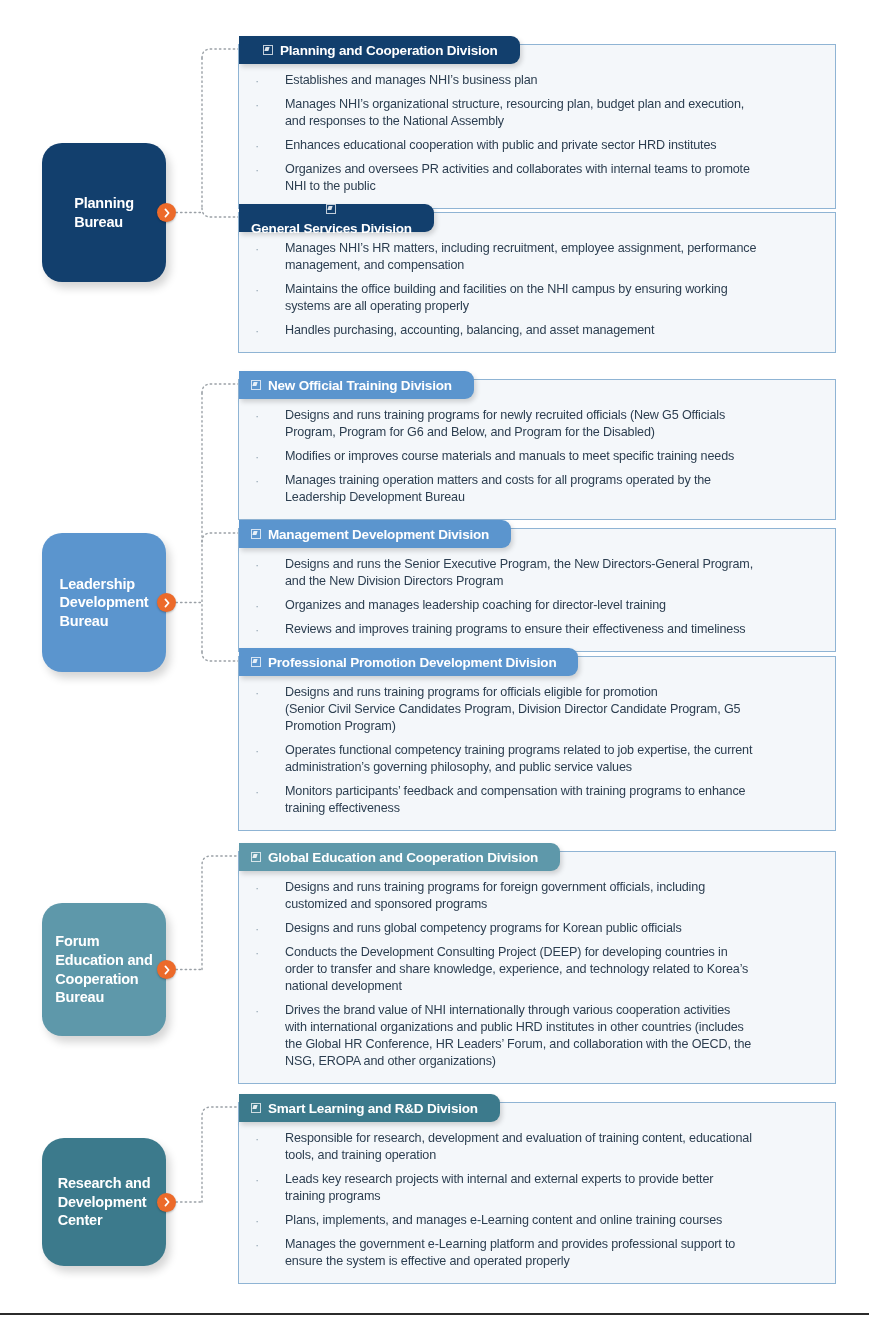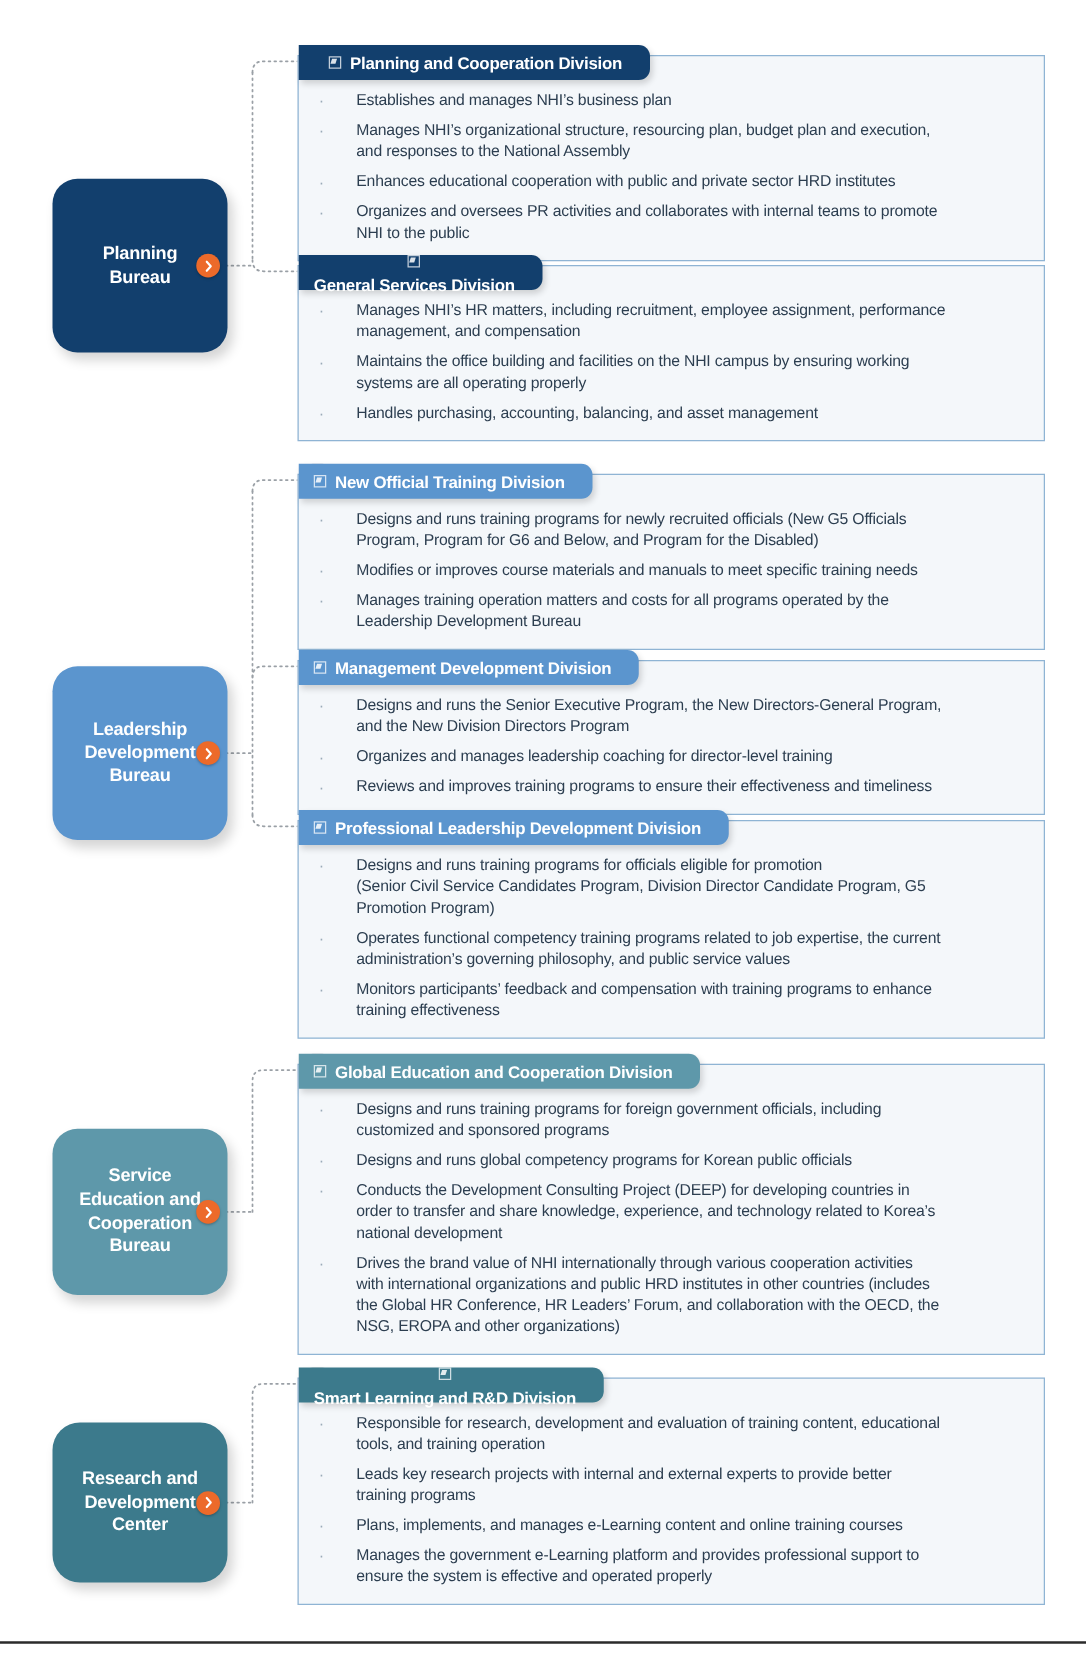--- a/index.html
+++ b/index.html
@@ -28,27 +28,27 @@
     left: 0; top: 0;
     width: 869px;
     height: 1323px;
     pointer-events: none;
   }
 
   
   .bureau-box {
     position: absolute;
     left: 42px;
-    width: 140px;
+    width: 124px;
     border-radius: 20px;
     color: #ffffff;
     display: flex;
     align-items: center;
     justify-content: center;
-    text-align: center;
+    text-align: left;
     font-weight: bold;
     font-size: 14.5px;
     line-height: 1.28;
     letter-spacing: -0.2px;
     box-shadow: 4px 6px 9px rgba(0,0,0,0.17);
     box-sizing: border-box;
     padding: 6px 8px;
   }
   .bureau-label { display: block; }
 
@@ -290,21 +290,21 @@
           <div class="bullet-row">
             <span class="bullet-dot">·</span>
             <span class="bullet-text">Reviews and improves training programs to ensure their effectiveness and timeliness</span>
           </div>
         </div>
       </div>
       <div class="panel" style="top: 656px; min-height: 165px;">
         <div class="panel-tab"></div>
         <div class="panel-header" style="background: rgb(91, 149, 206);">
           <span class="header-glyph"></span>
-          <span>Professional Leadership Development Division</span>
+          <span>Professional Promotion Development Division</span>
         </div>
         <div class="panel-body">
           <div class="bullet-row">
             <span class="bullet-dot">·</span>
             <span class="bullet-text">Designs and runs training programs for officials eligible for promotion
 (Senior Civil Service Candidates Program, Division Director Candidate Program, G5
 Promotion Program)</span>
           </div>
           <div class="bullet-row">
             <span class="bullet-dot">·</span>
@@ -313,21 +313,21 @@
           </div>
           <div class="bullet-row">
             <span class="bullet-dot">·</span>
             <span class="bullet-text">Monitors participants’ feedback and compensation with training programs to enhance
 training effectiveness</span>
           </div>
         </div>
       </div>
       <div class="bureau-box" style="top: 903px; height: 133px; background: rgb(94, 152, 170);">
         <div>
-          <span class="bureau-label">Service</span>
+          <span class="bureau-label">Forum</span>
           <span class="bureau-label">Education and</span>
           <span class="bureau-label">Cooperation</span>
           <span class="bureau-label">Bureau</span>
         </div>
       </div>
       <div class="arrow-knob" style="left: 157px; top: 960px;">
         <svg width="8" height="10" viewBox="0 0 8 10">
           <path d="M2.4 1.4 L5.6 5 L2.4 8.6" fill="none" stroke="#ffffff" stroke-width="1.7" stroke-linecap="round" stroke-linejoin="round"></path>
         </svg>
       </div>
@@ -369,21 +369,21 @@
           <span class="bureau-label">Center</span>
         </div>
       </div>
       <div class="arrow-knob" style="left: 157px; top: 1192.5px;">
         <svg width="8" height="10" viewBox="0 0 8 10">
           <path d="M2.4 1.4 L5.6 5 L2.4 8.6" fill="none" stroke="#ffffff" stroke-width="1.7" stroke-linecap="round" stroke-linejoin="round"></path>
         </svg>
       </div>
       <div class="panel" style="top: 1102px; min-height: 152px;">
         <div class="panel-tab"></div>
-        <div class="panel-header" style="background: rgb(60, 122, 140); flex-direction: column;">
+        <div class="panel-header" style="background: rgb(60, 122, 140);">
           <span class="header-glyph"></span>
           <span>Smart Learning and R&amp;D Division</span>
         </div>
         <div class="panel-body">
           <div class="bullet-row">
             <span class="bullet-dot">·</span>
             <span class="bullet-text">Responsible for research, development and evaluation of training content, educational
 tools, and training operation</span>
           </div>
           <div class="bullet-row">

